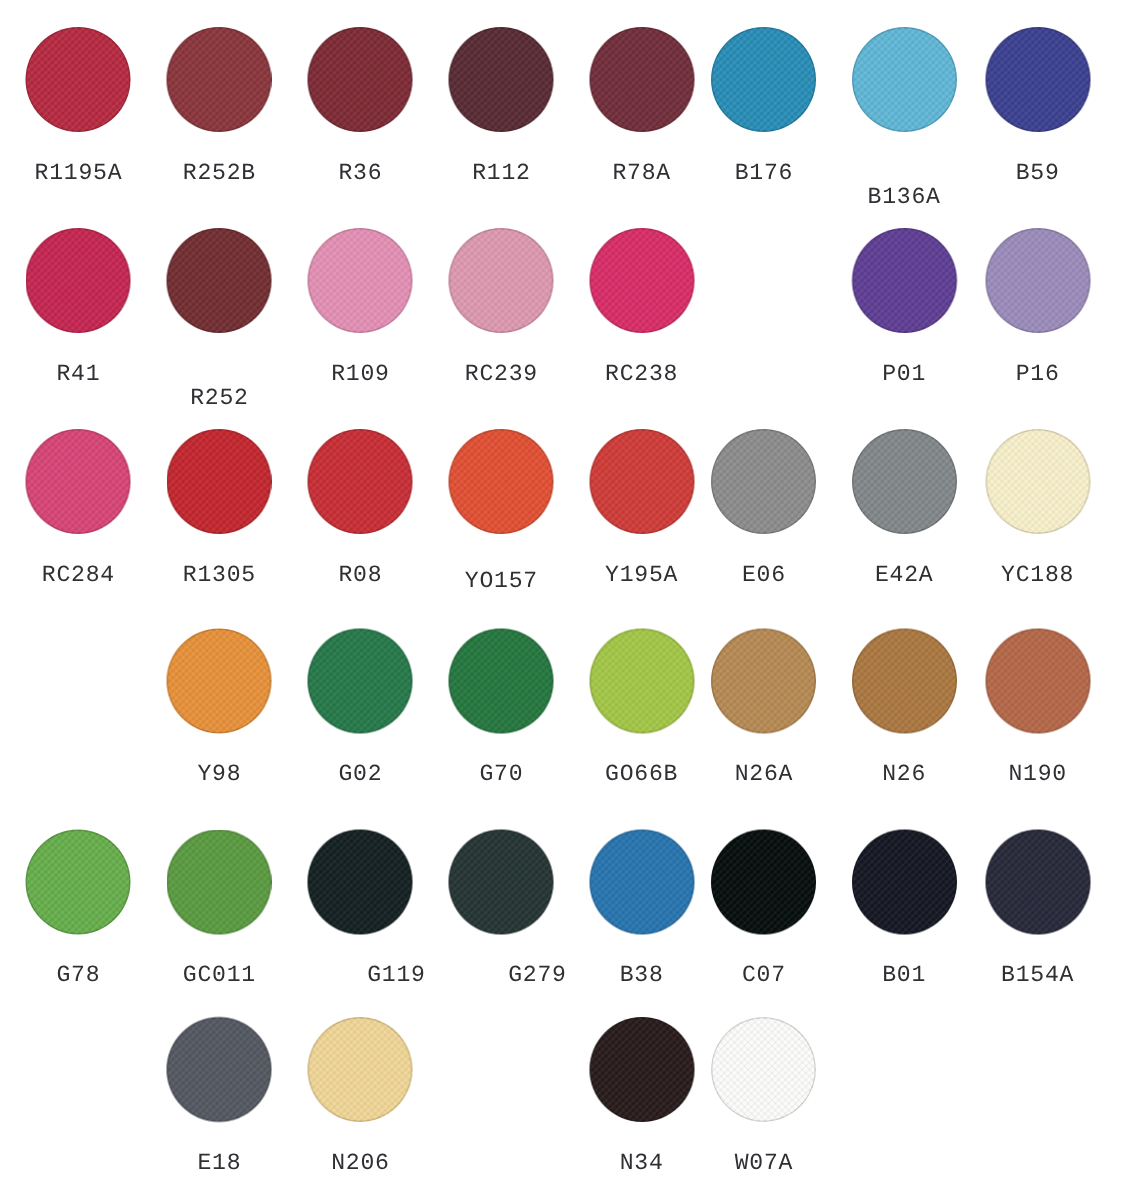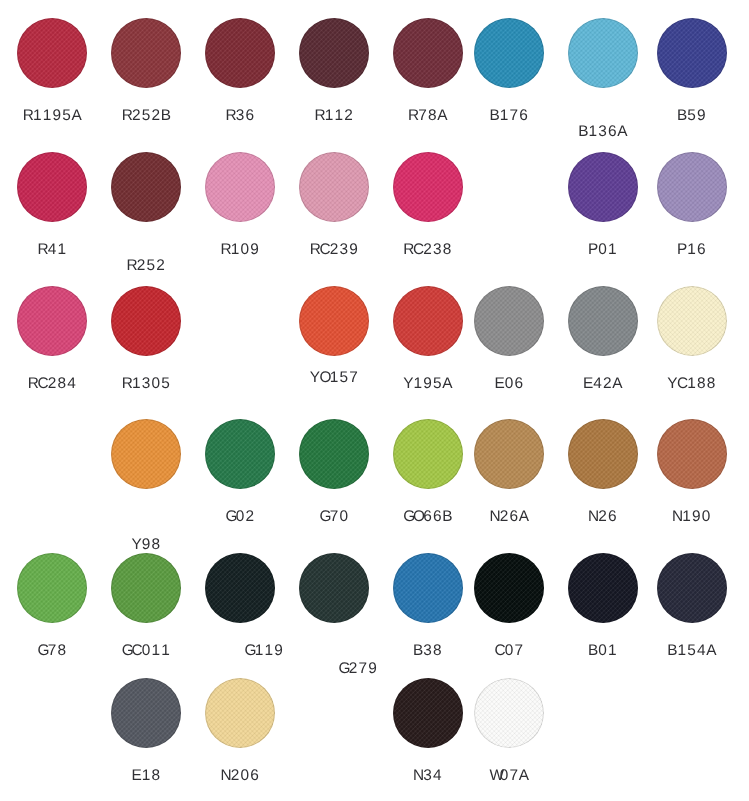--- a/index.html
+++ b/index.html
@@ -5,21 +5,21 @@
 <style>
   html,body{margin:0;padding:0;}
   body{
     width:749px;height:801px;
     background:#ffffff;
     font-family:"Liberation Sans", sans-serif;
     overflow:hidden;
     -webkit-font-smoothing:antialiased;
     text-rendering:geometricPrecision;
   }
-  #chart{position:relative;width:622px;height:801px;}
+  #chart{position:relative;width:622px;height:801px;font-family:Liberation Mono, monospace;}
   .swatch{position:absolute;}
   .disc{
     position:absolute;left:0;top:0;
     border-radius:50%;
     overflow:hidden;
     isolation:isolate;
   }
   .weave{
     position:absolute;left:-12px;top:-12px;right:-12px;bottom:-12px;
     background-image:
@@ -174,26 +174,33 @@
       </div>
       <div class="code" style="left: -40px; right: -40px; top: 90px;"><i class="g">R</i><i class="g">C</i><i class="g">2</i><i class="g">8</i><i class="g">4</i></div>
     </div>
     <div class="swatch" style="left: 111px; top: 285.5px; width: 70px; height: 110px;">
       <div class="disc" style="width: 70px; height: 70px; background: rgb(195, 39, 47);">
         <div class="weave"></div>
         <div class="rim"></div>
       </div>
       <div class="code" style="left: -40px; right: -40px; top: 90px;"><i class="g">R</i><i class="g">1</i><i class="g">3</i><i class="g">0</i><i class="g">5</i></div>
     </div>
+    <div class="swatch" style="left: 205px; top: 285.5px; width: 70px; height: 110px;">
+      <div class="disc" style="width: 70px; height: 70px; background: rgb(200, 46, 54);">
+        <div class="weave"></div>
+        <div class="rim"></div>
+      </div>
+      <div class="code" style="left: -40px; right: -40px; top: 90px;"><i class="g">R</i><i class="g">0</i><i class="g">8</i></div>
+    </div>
     <div class="swatch" style="left: 299px; top: 285.5px; width: 70px; height: 110px;">
       <div class="disc" style="width: 70px; height: 70px; background: rgb(225, 80, 52);">
         <div class="weave"></div>
         <div class="rim"></div>
       </div>
-      <div class="code" style="left: -40px; right: -40px; top: 84px;"><i class="g">Y</i><i class="g">O</i><i class="g">1</i><i class="g">5</i><i class="g">7</i></div>
+      <div class="code" style="left: -40px; right: -40px; top: 94px;"><i class="g">Y</i><i class="g">O</i><i class="g">1</i><i class="g">5</i><i class="g">7</i></div>
     </div>
     <div class="swatch" style="left: 392.5px; top: 285.5px; width: 70px; height: 110px;">
       <div class="disc" style="width: 70px; height: 70px; background: rgb(207, 60, 56);">
         <div class="weave"></div>
         <div class="rim"></div>
       </div>
       <div class="code" style="left: -40px; right: -40px; top: 90px;"><i class="g">Y</i><i class="g">1</i><i class="g">9</i><i class="g">5</i><i class="g">A</i></div>
     </div>
     <div class="swatch" style="left: 474px; top: 285.5px; width: 70px; height: 110px;">
       <div class="disc" style="width: 70px; height: 70px; background: rgb(140, 140, 141);">
@@ -214,21 +221,21 @@
         <div class="weave"></div>
         <div class="rim"></div>
       </div>
       <div class="code" style="left: -40px; right: -40px; top: 90px;"><i class="g">Y</i><i class="g">C</i><i class="g">1</i><i class="g">8</i><i class="g">8</i></div>
     </div>
     <div class="swatch" style="left: 111px; top: 419px; width: 70px; height: 110px;">
       <div class="disc" style="width: 70px; height: 70px; background: rgb(231, 145, 58);">
         <div class="weave"></div>
         <div class="rim"></div>
       </div>
-      <div class="code" style="left: -40px; right: -40px; top: 90px; margin-top: 28px;"><i class="g">Y</i><i class="g">9</i><i class="g">8</i></div>
+      <div class="code" style="left: -40px; right: -40px; top: 90px;"><i class="g">Y</i><i class="g">9</i><i class="g">8</i></div>
     </div>
     <div class="swatch" style="left: 205px; top: 419px; width: 70px; height: 110px;">
       <div class="disc" style="width: 70px; height: 70px; background: rgb(38, 121, 74);">
         <div class="weave"></div>
         <div class="rim"></div>
       </div>
       <div class="code" style="left: -40px; right: -40px; top: 90px;"><i class="g">G</i><i class="g">0</i><i class="g">2</i></div>
     </div>
     <div class="swatch" style="left: 299px; top: 419px; width: 70px; height: 110px;">
       <div class="disc" style="width: 70px; height: 70px; background: rgb(37, 119, 63);">
@@ -284,21 +291,21 @@
         <div class="weave"></div>
         <div class="rim"></div>
       </div>
       <div class="code" style="left: -40px; right: -40px; top: 90px; padding-left: 48px;"><i class="g">G</i><i class="g">1</i><i class="g">1</i><i class="g">9</i></div>
     </div>
     <div class="swatch" style="left: 299px; top: 553.4px; width: 70px; height: 110px;">
       <div class="disc" style="width: 70px; height: 70px; background: rgb(37, 53, 51);">
         <div class="weave"></div>
         <div class="rim"></div>
       </div>
-      <div class="code" style="left: -40px; right: -40px; top: 108px; padding-left: 48px;"><i class="g">G</i><i class="g">2</i><i class="g">7</i><i class="g">9</i></div>
+      <div class="code" style="left: -40px; right: -40px; top: 90px; padding-left: 48px;"><i class="g">G</i><i class="g">2</i><i class="g">7</i><i class="g">9</i></div>
     </div>
     <div class="swatch" style="left: 392.5px; top: 553.4px; width: 70px; height: 110px;">
       <div class="disc" style="width: 70px; height: 70px; background: rgb(39, 117, 175);">
         <div class="weave"></div>
         <div class="rim"></div>
       </div>
       <div class="code" style="left: -40px; right: -40px; top: 90px;"><i class="g">B</i><i class="g">3</i><i class="g">8</i></div>
     </div>
     <div class="swatch" style="left: 474px; top: 553.4px; width: 70px; height: 110px;">
       <div class="disc" style="width: 70px; height: 70px; background: rgb(6, 14, 13);">

